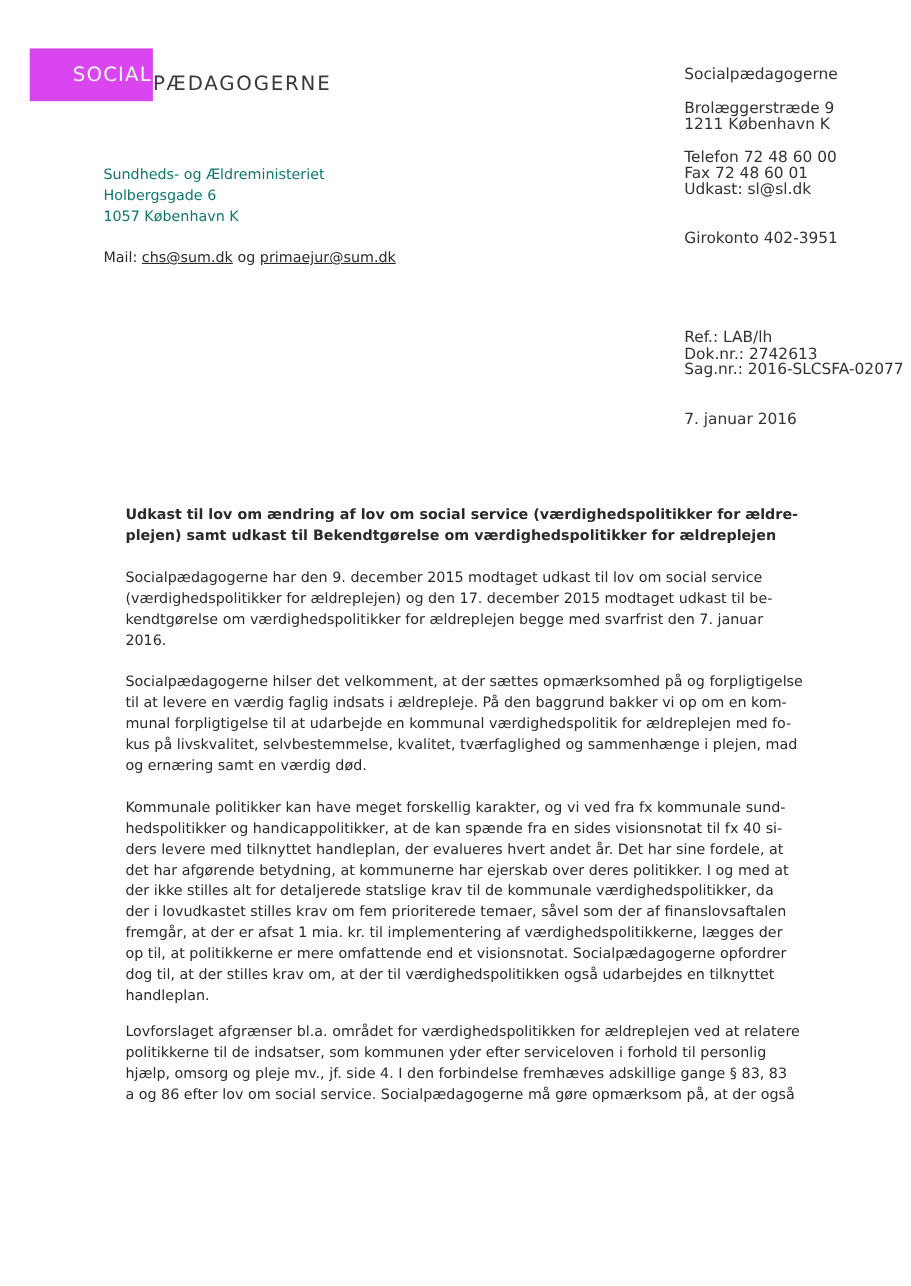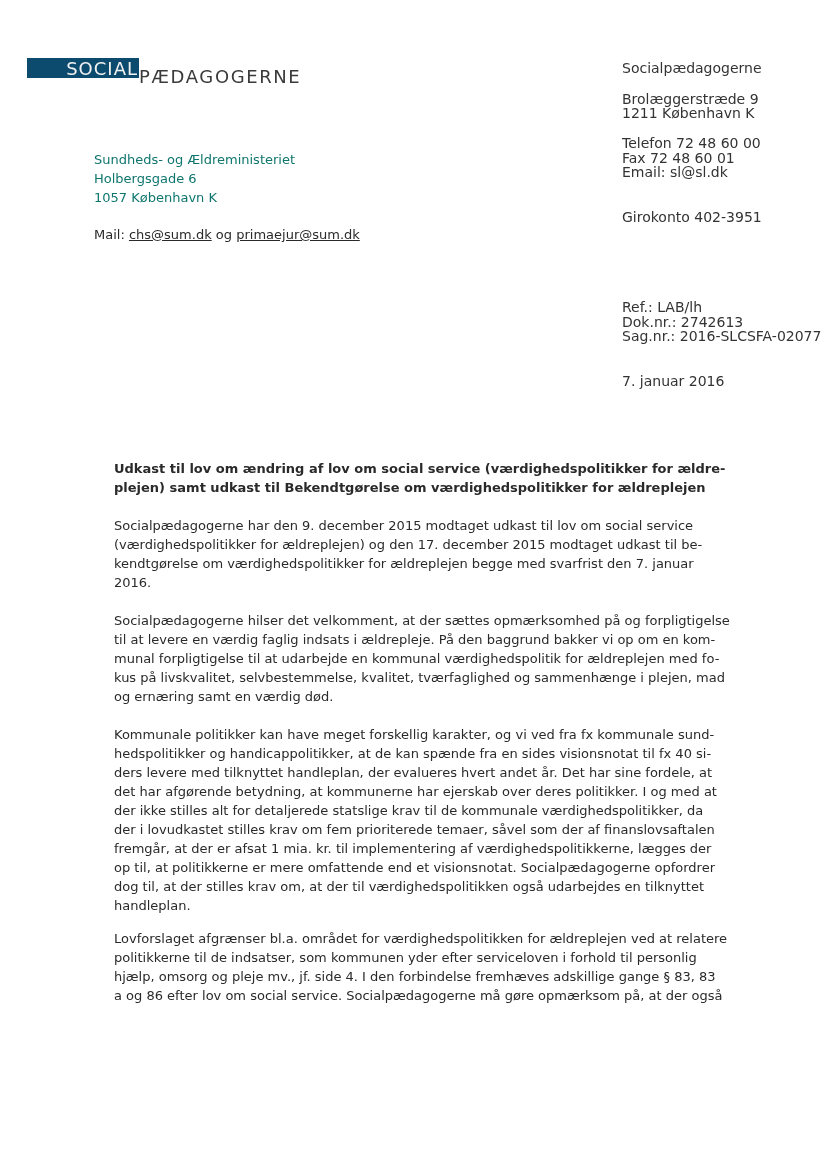--- a/index.html
+++ b/index.html
@@ -1,19 +1,19 @@
 <!DOCTYPE html>
 <html><head>
 <meta charset="utf-8">
 <style>
   html, body { margin: 0; padding: 0; background: #ffffff; }
   body { width: 828px; height: 1169px; position: relative; overflow: hidden; color: #222; font-family: "DejaVu Sans", sans-serif; }
   .abs { position: absolute; }
   .logo { left: 27px; top: 50px; height: 36px; display: flex; align-items: center; }
-  .logo-box { background: #0c4a6e; height: 20px; width: 112px; display: flex; align-items: center; justify-content: flex-end; box-sizing: border-box; padding-right: 1px; }
+  .logo-box { background: #d946ef; height: 48px; width: 112px; display: flex; align-items: center; justify-content: flex-end; box-sizing: border-box; padding-right: 1px; }
   .logo-box span { color: #f2f2f2; font-family: "DejaVu Sans", sans-serif; font-size: 18px; letter-spacing: 1px; }
   .logo-rest { color: #3a3a3a; font-family: "DejaVu Sans", sans-serif; font-size: 18px; letter-spacing: 1.6px; margin-left: 0px; margin-top: 16px; }
   .sender { left: 622px; font-size: 14px; line-height: 14px; color: #333; }
   .recipient { left: 94px; top: 150px; font-size: 13px; line-height: 19px; color: #0f766e; }
   .mail { left: 94px; top: 227px; font-size: 13px; color: #2a2a2a; }
   .mail a { color: #2a2a2a; text-decoration: underline; }
   .body { left: 114px; width: 620px; font-size: 13px; line-height: 19px; color: #2a2a2a; }
   .subject { font-weight: bold; }
 </style>
 </head>
@@ -24,21 +24,21 @@
     <span>SOCIAL</span>
   </div>
   <span class="logo-rest">PÆDAGOGERNE</span>
 </div>
 
 <div class="abs sender name" style="top:61px;">Socialpædagogerne</div>
 <div class="abs sender" style="top:92px;">Brolæggerstræde 9</div>
 <div class="abs sender" style="top:106px;">1211 København K</div>
 <div class="abs sender" style="top:136px;">Telefon 72 48 60 00</div>
 <div class="abs sender" style="top:151px;">Fax 72 48 60 01</div>
-<div class="abs sender" style="top:165px;">Email: sl@sl.dk</div>
+<div class="abs sender" style="top:165px;">Udkast: sl@sl.dk</div>
 <div class="abs sender" style="top:210px;">Girokonto 402-3951</div>
 <div class="abs sender" style="top:300px;">Ref.: LAB/lh</div>
 <div class="abs sender" style="top:315px;">Dok.nr.: 2742613</div>
 <div class="abs sender" style="top:329px;">Sag.nr.: 2016-SLCSFA-02077</div>
 <div class="abs sender" style="top:374px;">7. januar 2016</div>
 
 <div class="abs recipient">
   <div>Sundheds- og Ældreministeriet</div>
   <div>Holbergsgade 6</div>
   <div>1057 København K</div>

